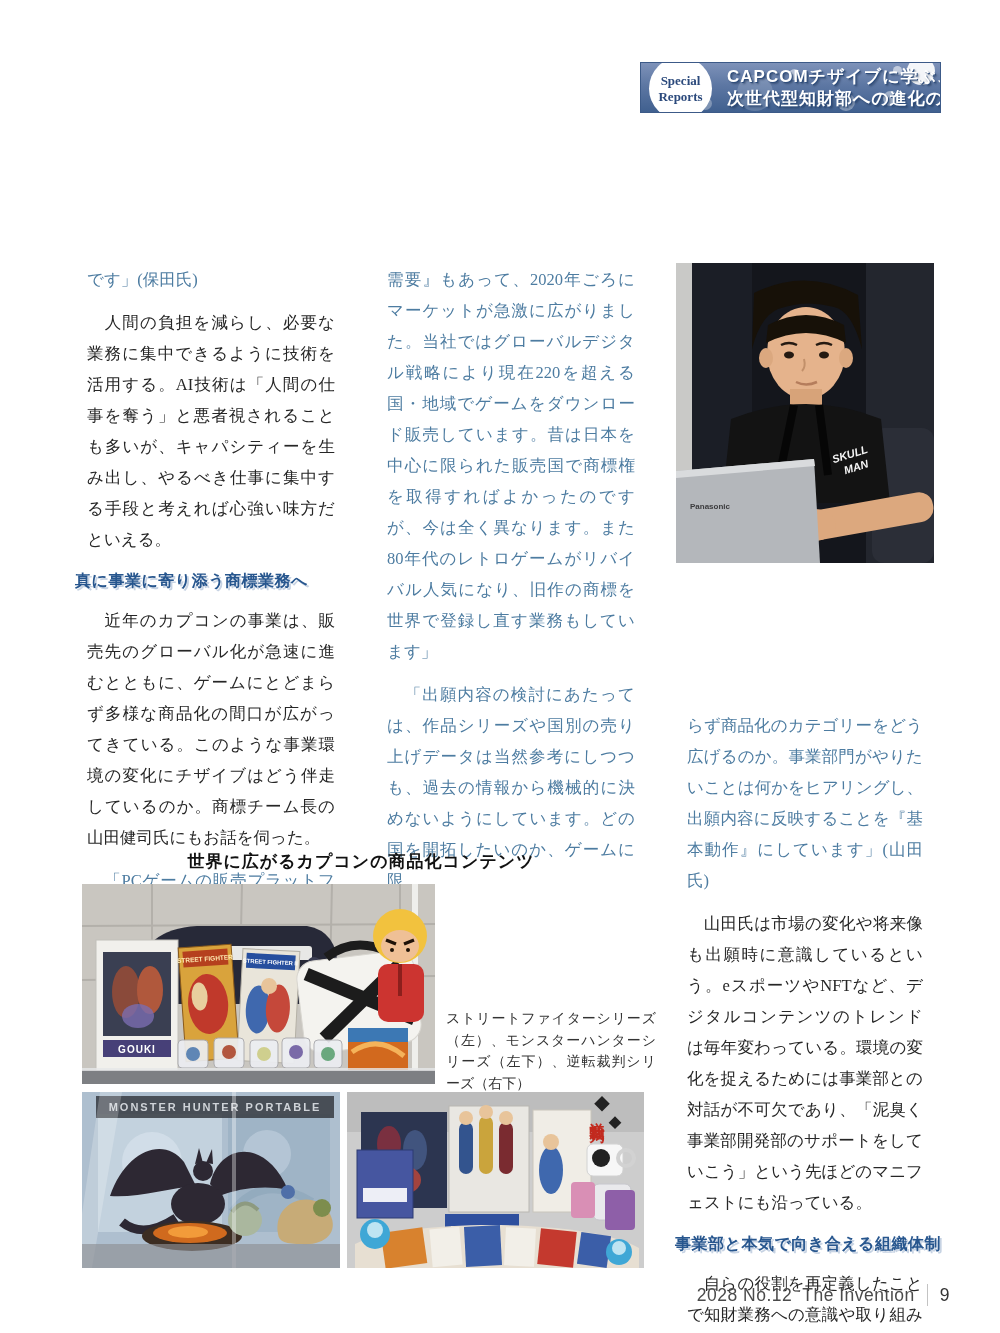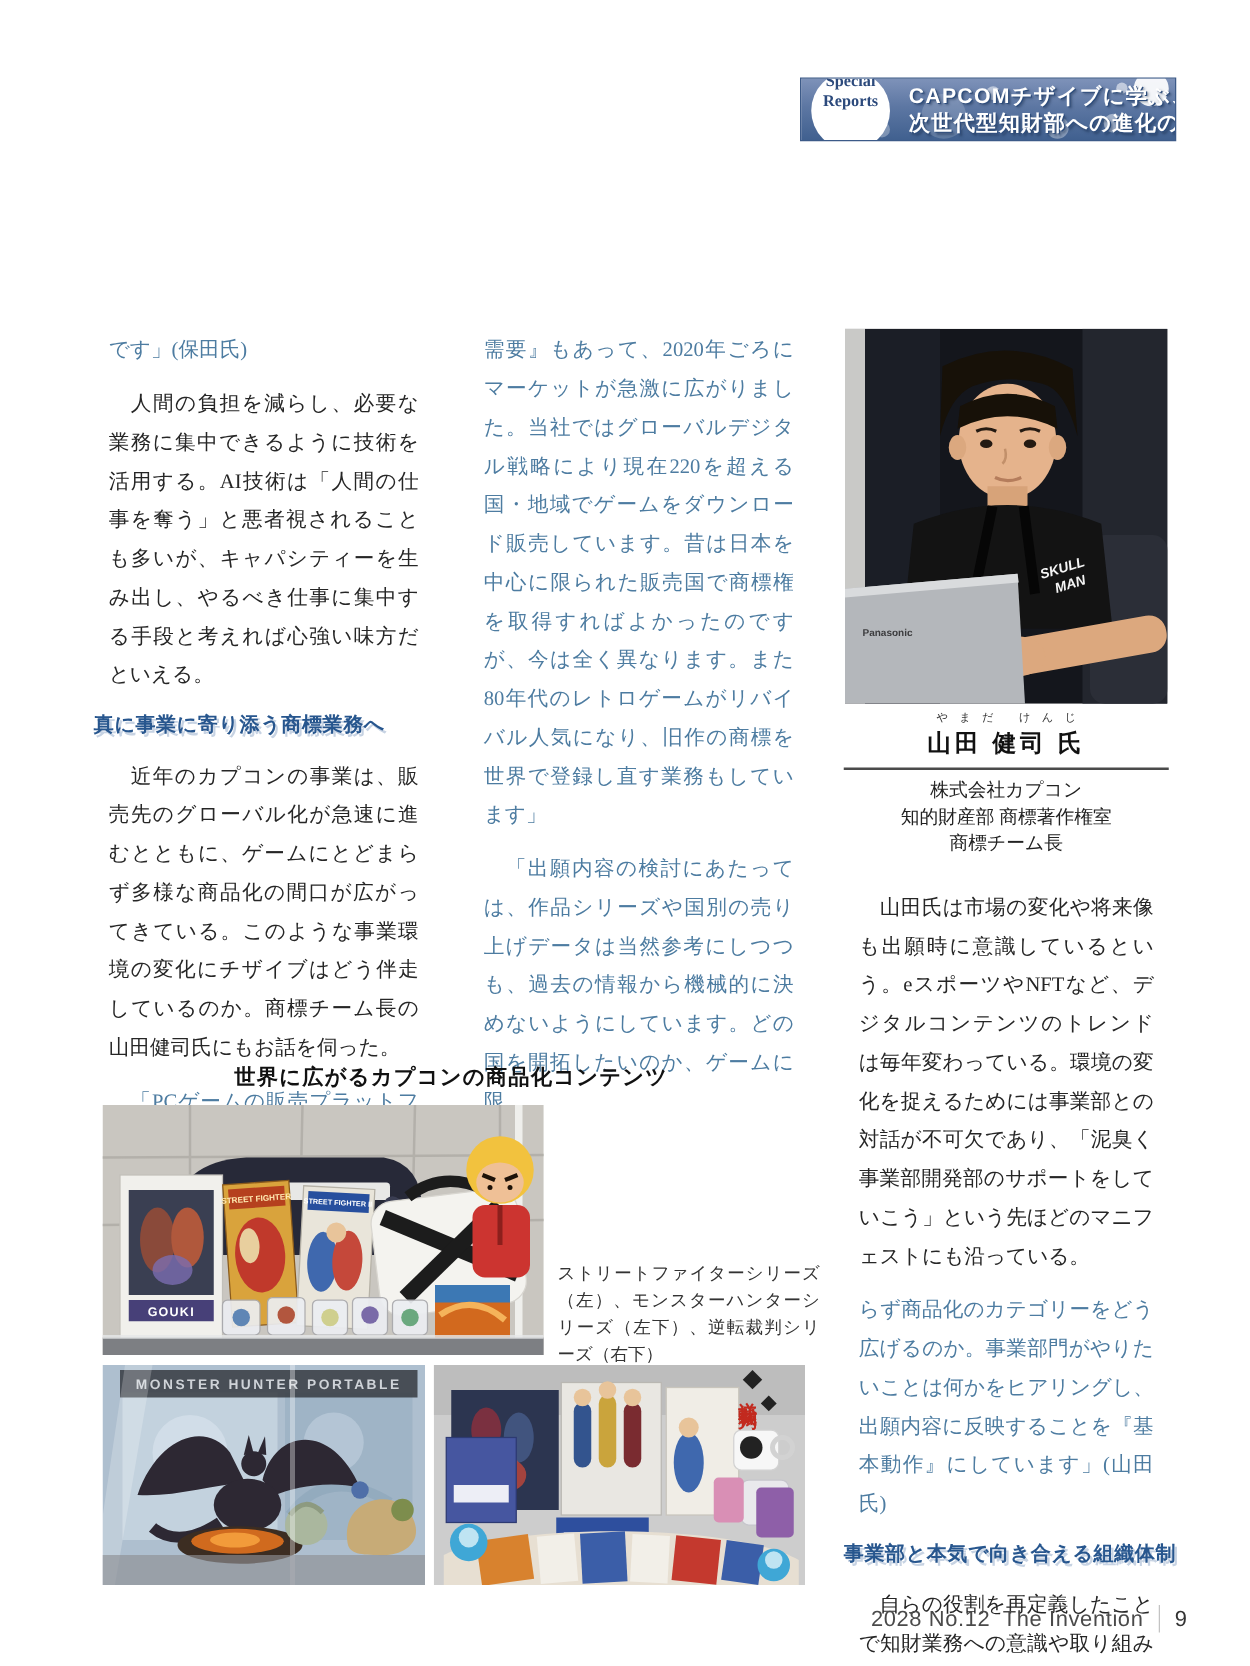--- a/index.html
+++ b/index.html
@@ -12,21 +12,21 @@
           border:1px solid #3c5a88;box-sizing:border-box;overflow:hidden;}
   .bubble{position:absolute;border-radius:50%;background:#fff;}
   .b1{width:28px;height:28px;right:5px;top:-6px;opacity:.92;}
   .b2{width:15px;height:15px;right:42px;top:28px;opacity:.45;}
   .b3{width:11px;height:11px;left:148px;top:6px;opacity:.5;}
   .b4{width:18px;height:18px;left:196px;top:30px;opacity:.35;}
   .b5{width:36px;height:36px;left:96px;top:12px;opacity:.16;}
   .b6{width:9px;height:9px;left:252px;top:3px;opacity:.55;}
   .b7{width:13px;height:13px;left:58px;top:34px;opacity:.3;}
   .badge{position:absolute;left:8px;top:-6px;width:63px;height:63px;background:#fff;border-radius:50%;
-         display:flex;flex-direction:column;align-items:center;justify-content:flex-start;
+         display:flex;flex-direction:column;align-items:center;justify-content:center;
          font-family:"Liberation Serif",serif;font-weight:bold;color:#2c4a7c;
          font-size:13px;line-height:16px;}
   .banner-title{position:absolute;left:86px;top:3px;color:#fff;
         font-family:"Liberation Sans",sans-serif;font-weight:bold;font-size:17px;line-height:22px;
         letter-spacing:1px;text-shadow:1px 1px 0 #2e4d7c,2px 2px 2px rgba(20,40,70,.5);white-space:nowrap;}
 
   
   .col{position:absolute;width:272px;}
   .col-left{left:75px;top:252px;}
   .col-mid{left:375px;top:252px;}
@@ -134,32 +134,24 @@
         <text x="166" y="210">MAN</text>
       </g>
       <rect x="130" y="238" width="128" height="30" rx="14" fill="#dca87e" transform="rotate(-10 194 253)"></rect>
       <ellipse cx="138" cy="262" rx="22" ry="16" fill="#dca87e"></ellipse>
       <polygon points="0,208 138,196 144,300 0,300" fill="#b4b7bb"></polygon>
       <polygon points="0,208 138,196 139,203 0,215" fill="#d9dbdd"></polygon>
       <text x="14" y="246" font-family="Liberation Sans, sans-serif" font-size="8" font-weight="bold" fill="#3c3c3e">Panasonic</text>
     </svg>
   </div>
 
-  <div class="profile">
-    <div class="furigana">やまだ けんじ</div>
-    <div class="name">山田 健司 氏</div>
-    <div class="rule"></div>
-    <div class="org">株式会社カプコン</div>
-    <div class="org">知的財産部 商標著作権室</div>
-    <div class="org">商標チーム長</div>
-  </div>
 
   <div class="col-right-text">
+    <p class="body quote">らず商品化のカテゴリーをどう広げるのか。事業部門がやりたいことは何かをヒアリングし、出願内容に反映することを『基本動作』にしています」(山田氏)</p>
     <p class="body">　山田氏は市場の変化や将来像も出願時に意識しているという。eスポーツやNFTなど、デジタルコンテンツのトレンドは毎年変わっている。環境の変化を捉えるためには事業部との対話が不可欠であり、「泥臭く事業部開発部のサポートをしていこう」という先ほどのマニフェストにも沿っている。</p>
-    <p class="body quote">らず商品化のカテゴリーをどう広げるのか。事業部門がやりたいことは何かをヒアリングし、出願内容に反映することを『基本動作』にしています」(山田氏)</p>
     <h2 class="sec">事業部と本気で向き合える組織体制</h2>
     <p class="body">　自らの役割を再定義したことで知財業務への意識や取り組み方が変革したCAPCOMチザイブ。現在はその変革を継続するためのチームがあるとい</p>
   </div>
 
   <div class="merch-title">世界に広がるカプコンの商品化コンテンツ</div>
 
   <div class="photo photo-sf">
     <svg width="353" height="200" viewBox="0 0 353 200" xmlns="http://www.w3.org/2000/svg">
       <rect width="353" height="200" fill="#c9c6c0"></rect>
       <g stroke="#b3b0aa" stroke-width="2">

